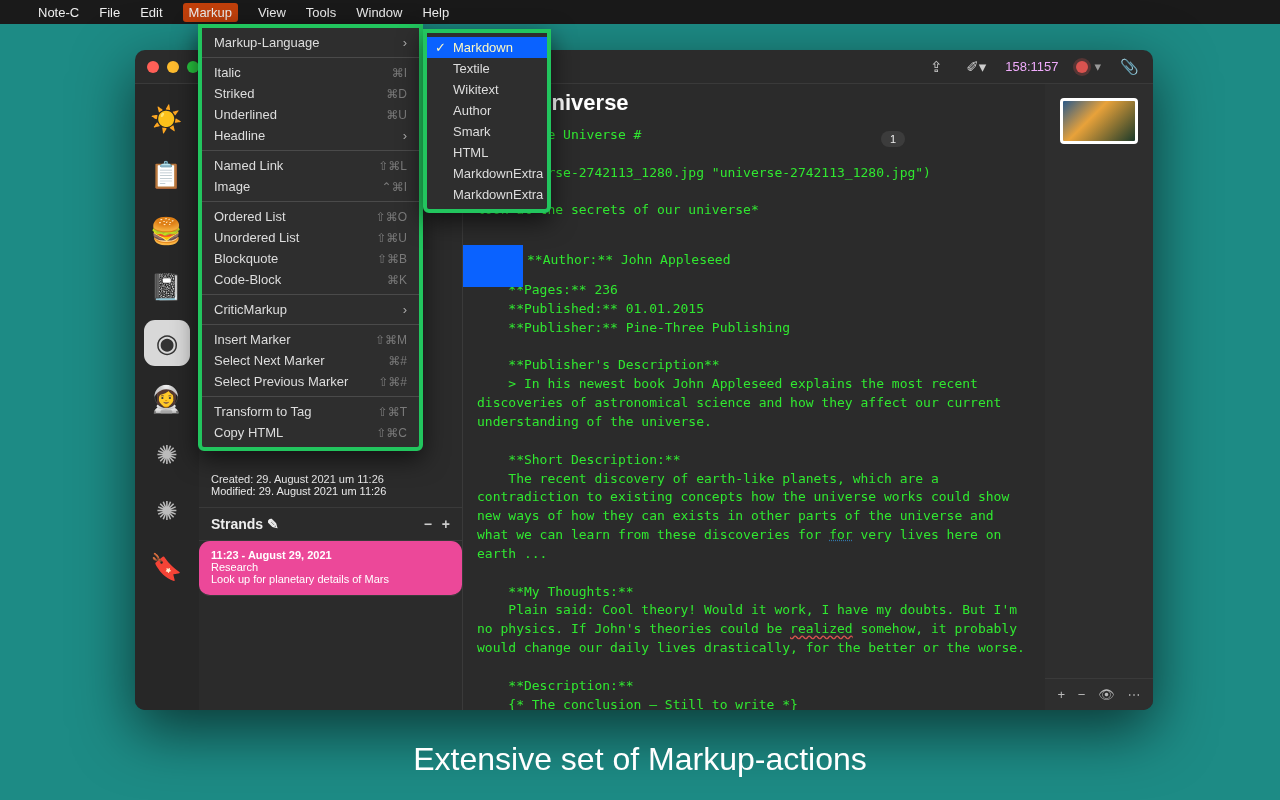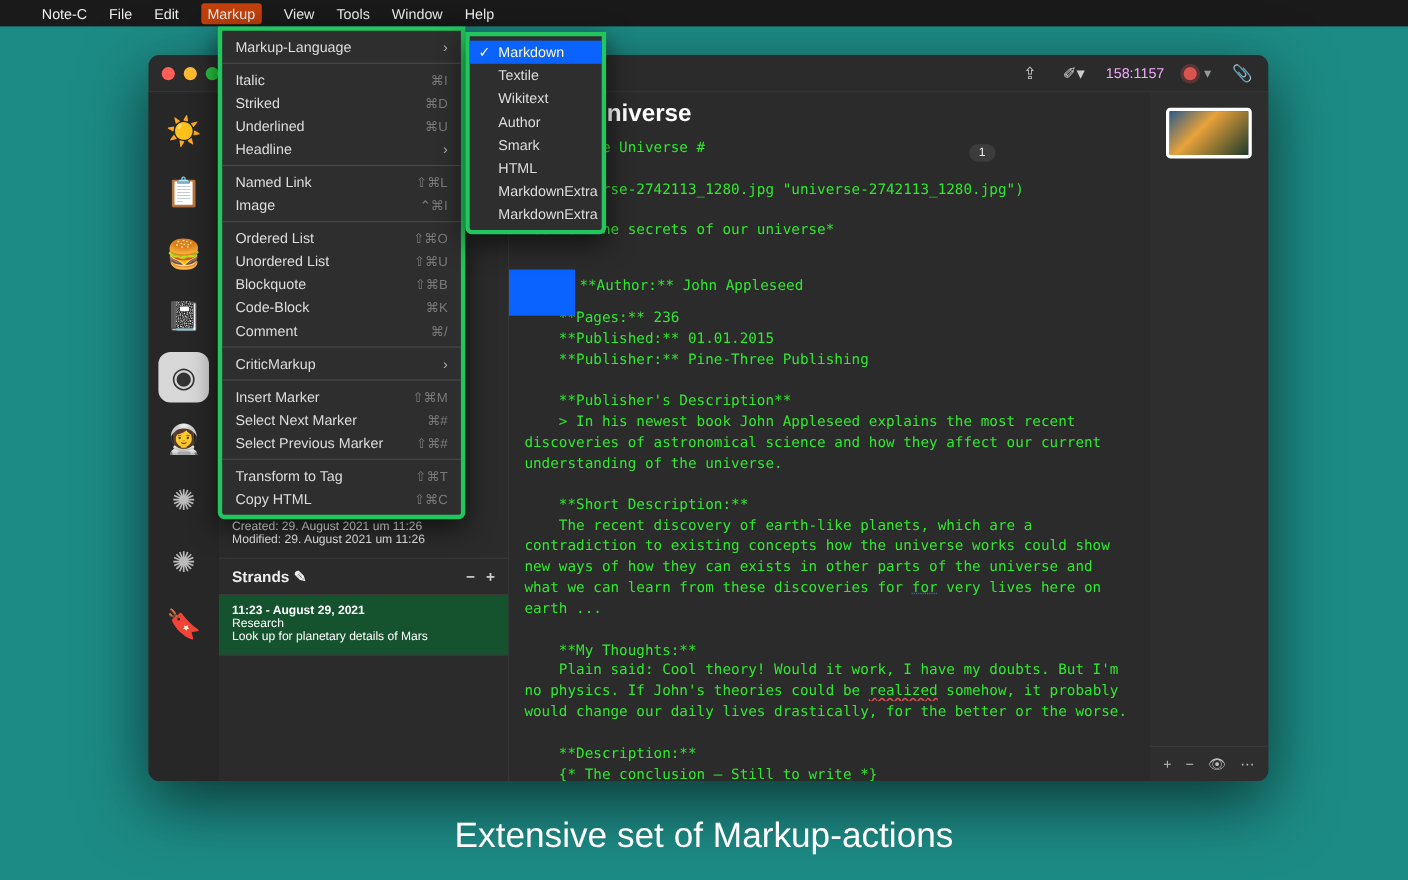--- a/index.html
+++ b/index.html
@@ -39,21 +39,21 @@
   .rec { width:12px; height:12px; border-radius:50%; background:#d9534f; box-shadow: 0 0 0 3px rgba(217,83,79,0.25); }
 
   .content { display: flex; flex: 1; min-height: 0; }
   
   .sidebar { width: 64px; background: #272727; display: flex; flex-direction: column; align-items: center; padding-top: 12px; gap: 10px; }
   .side-ico { width: 46px; height: 46px; border-radius: 10px; display:flex; align-items:center; justify-content:center; font-size: 26px; color:#bbb; }
   .side-ico.hl { background:#d8d8d8; color:#333; border-radius:11px; }
 
   .notes-panel { width: 264px; display: flex; flex-direction: column; border-right: 1px solid #3a3a3a; }
   .note-card { padding: 8px 12px 10px; border-bottom: 1px solid #3a3a3a; color: #cfcfcf; font-size: 11px; }
-  .note-card.selected { background: #14532d; color: #fff; }
+  .note-card.selected { background: #ec4899; color: #fff; border-radius: 11px; }
   .note-dates { font-size: 11px; color: #e8e8e8; }
   .strands-head { display:flex; align-items:center; padding:8px 12px; color:#eee; font-weight:700; font-size:14px; justify-content:space-between; border-bottom:1px solid #3a3a3a;gap:39px; }
   .strands-head .mini { color:#ccc; font-size:14px; display:flex; gap:10px; }
 
   .editor { flex: 1; display:flex; flex-direction: column; background: #2b2b2b; }
   .ed-title { color:#fff; font-size: 22px; font-weight:700; padding: 6px 14px 4px; }
   .title-badge { position:absolute; right:140px; top:47px; background:#3c3c3c; color:#eee; font-size:11px; padding:2px 9px; border-radius:10px; }
   .code-area { flex:1; padding: 6px 14px; font-family: "Menlo","Consolas",monospace; font-size: 13px; color: #30e830; line-height: 1.45; white-space: pre-wrap; overflow-x:hidden; }
   .code-area .underline { text-decoration: underline dotted #37a; }
   .code-area .err { text-decoration: underline wavy #d9534f; }
@@ -120,24 +120,20 @@
       <span>Unordered List</span>
       <span class="shortcut">⇧⌘U</span>
     </div>
   <div class="d-item">
       <span>Blockquote</span>
       <span class="shortcut">⇧⌘B</span>
     </div>
   <div class="d-item">
       <span>Code-Block</span>
       <span class="shortcut">⌘K</span>
-    </div>
-  <div class="d-item">
-      <span>Comment</span>
-      <span class="shortcut">⌘/</span>
     </div>
   <div class="d-sep"></div>
   <div class="d-item">
       <span>CriticMarkup</span>
       <span class="chevron">›</span>
     </div>
   <div class="d-sep"></div>
   <div class="d-item">
       <span>Insert Marker</span>
       <span class="shortcut">⇧⌘M</span>

